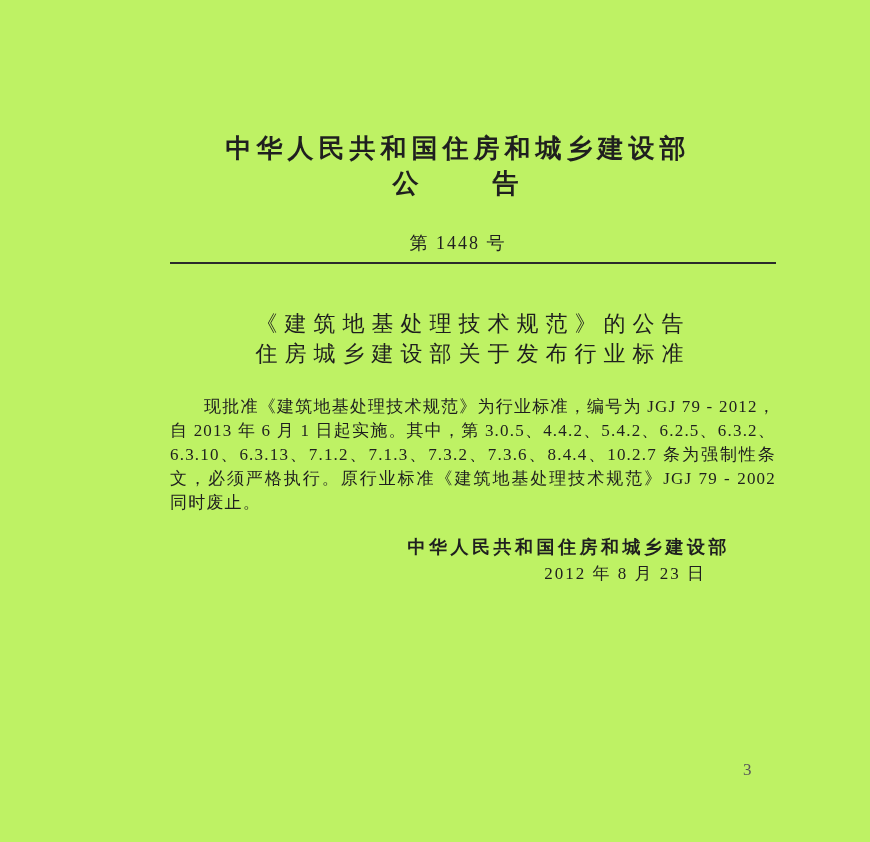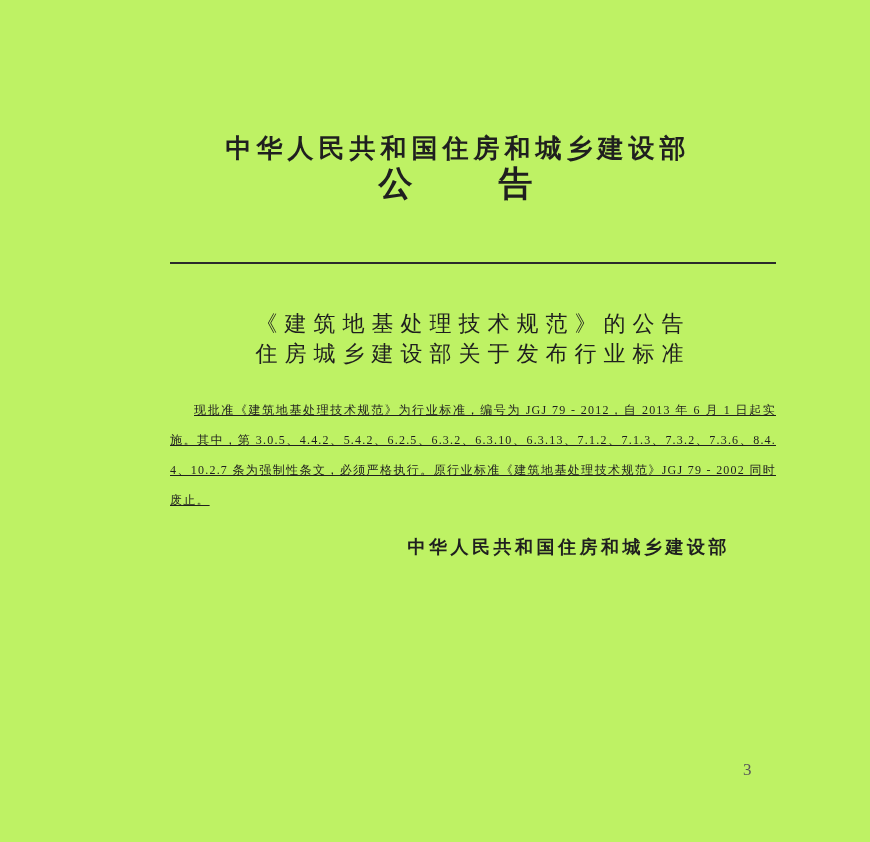--- a/index.html
+++ b/index.html
@@ -26,21 +26,21 @@
   }
   .gov-title-1 {
     font-size: 26px;
     line-height: 30px;
     font-weight: 700;
     letter-spacing: 5px;
     white-space: nowrap;
   }
   .gov-title-2 {
     margin-top: 5px;
-    font-size: 34px;
+    font-size: 26px;
     line-height: 30px;
     font-weight: 700;
     letter-spacing: 5px;
     white-space: pre;
   }
   .issue-number {
     margin-top: 33px;
     font-size: 18px;
     line-height: 22px;
     letter-spacing: 2px;
@@ -64,28 +64,27 @@
   .notice-subtitle {
     text-align: center;
     font-size: 22px;
     line-height: 30px;
     font-weight: 500;
     letter-spacing: 7px;
     white-space: nowrap;
   }
   .notice-body {
     margin: 26px 0 0 0;
-    font-size: 12px;
-    line-height: 30px;
+    font-size: 17px;
+    line-height: 24px;
     letter-spacing: 1.2px;
     text-align: justify;
     text-justify: inter-ideograph;
     word-break: break-all;
     text-indent: 2em;
-    text-decoration: underline;
   }
   .notice-body + .notice-body {
     margin-top: 0;
   }
   
   .signature-block {
     margin-top: 21px;
     text-align: right;
   }
   .signature-name {
@@ -115,33 +114,35 @@
   }
 </style>
 </head>
 <body>
 
 <div class="page">
 
   <header class="gov-header">
     <div class="gov-title-1">中华人民共和国住房和城乡建设部</div>
     <div class="gov-title-2">公      告</div>
+    <div class="issue-number">第 1448 号</div>
   </header>
 
   <div class="divider"></div>
 
   <section class="notice">
     <div class="notice-subtitle">
       <div>《建筑地基处理技术规范》的公告</div>
       <div>住房城乡建设部关于发布行业标准</div>
     </div>
 
     <p class="notice-body">现批准《建筑地基处理技术规范》为行业标准，编号为 JGJ 79 - 2012，自 2013 年 6 月 1 日起实施。其中，第 3.0.5、4.4.2、5.4.2、6.2.5、6.3.2、6.3.10、6.3.13、7.1.2、7.1.3、7.3.2、7.3.6、8.4.4、10.2.7 条为强制性条文，必须严格执行。原行业标准《建筑地基处理技术规范》JGJ 79 - 2002 同时废止。</p>
 
 
     <div class="signature-block">
       <div class="signature-name">中华人民共和国住房和城乡建设部</div>
+      <div class="signature-date">2012 年 8 月 23 日</div>
     </div>
   </section>
 
   <div class="page-number">3</div>
 
 </div>
 
 </body></html>

